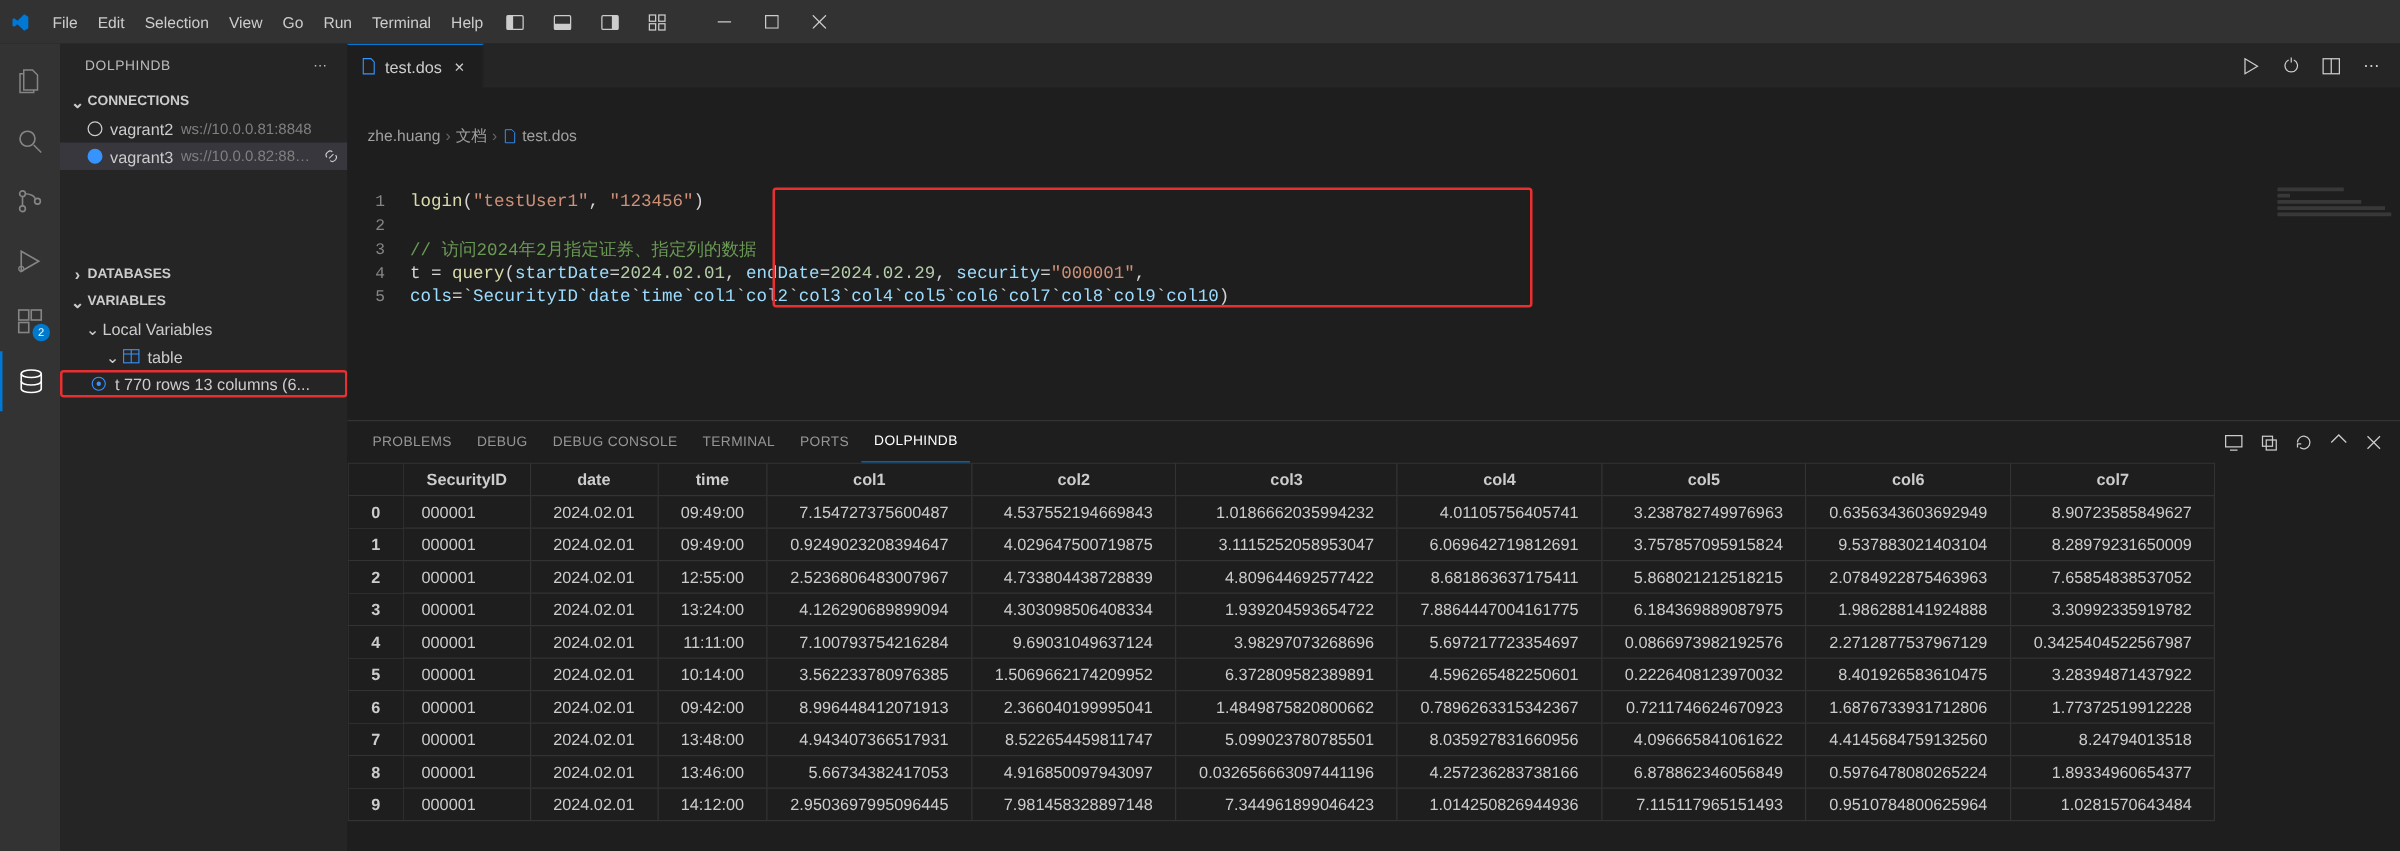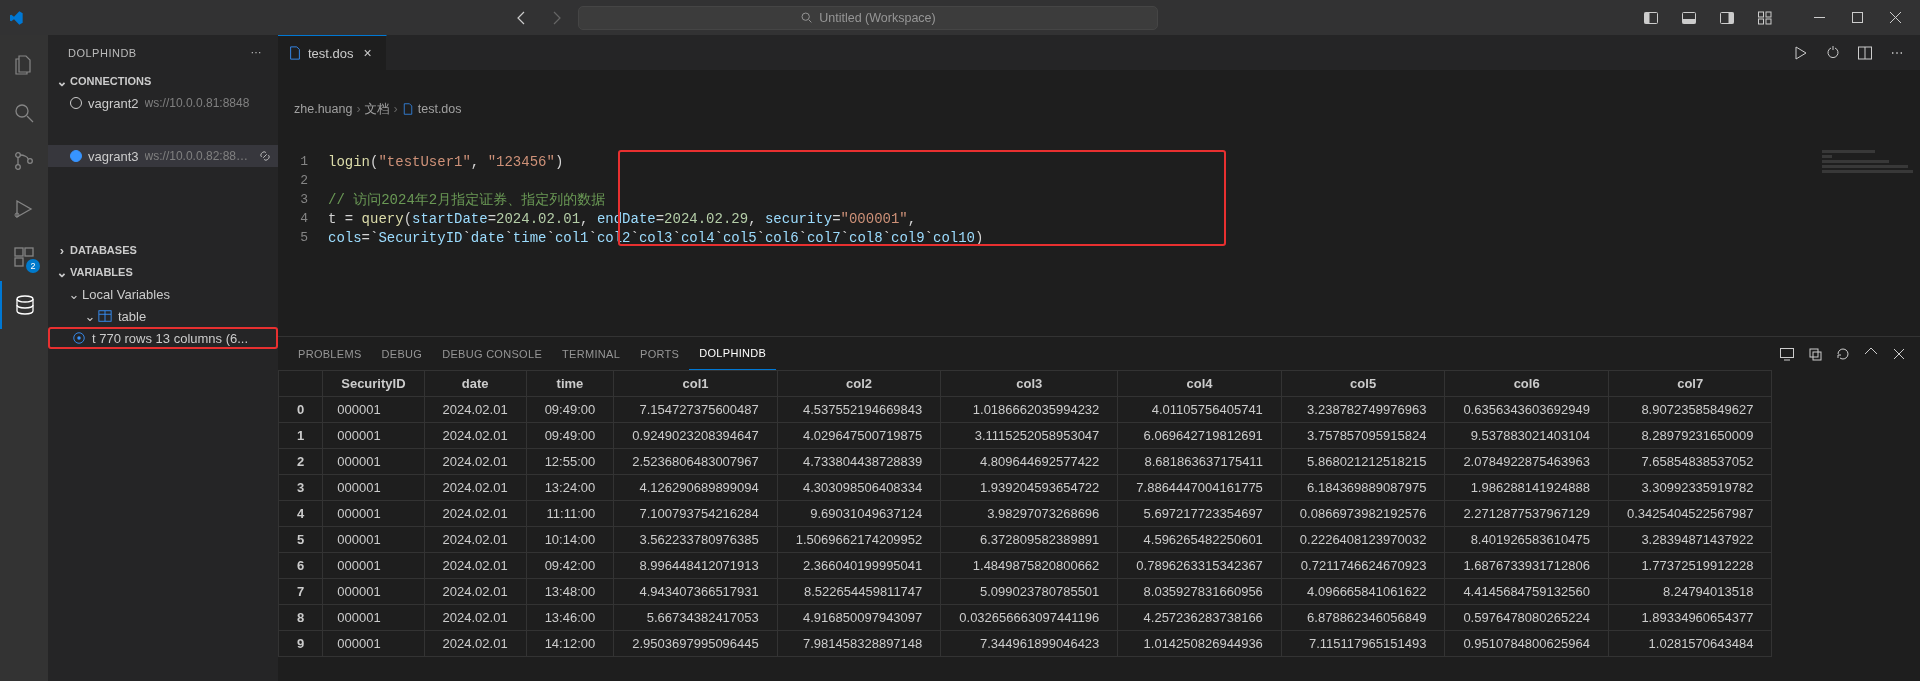--- a/index.html
+++ b/index.html
@@ -144,21 +144,21 @@
   height: 22px;
   display: flex;
   align-items: center;
   padding-left: 22px;
   gap: 6px;
   font-size: 13px;
   cursor: pointer;
   white-space: nowrap;
   overflow: hidden;
 }
-.sidebar .conn-item.selected { background: #37373d; margin-top: 31px; }
+.sidebar .conn-item.selected { background: #37373d; }
 .sidebar .conn-dot {
   width: 12px; height: 12px;
   border: 1.5px solid #cccccc;
   border-radius: 50%;
   flex-shrink: 0;
 }
 .sidebar .conn-dot.filled { background: #3794ff; border-color: #3794ff; }
 .sidebar .conn-name { color: #cccccc; }
 .sidebar .conn-addr { color: #808080; font-size: 12px; overflow: hidden; text-overflow: ellipsis; }
 .sidebar .linkicon { color: #cccccc; flex-shrink: 0; margin-right: 6px; }
@@ -374,39 +374,30 @@
 </style>
 </head>
 <body>
 
 <div class="titlebar">
   <span class="vscode-icon">
     <svg class="icon16" viewBox="0 0 24 24">
         <path fill="#0078d4" d="M17 2l5 3v14l-5 3-8-8-4 3-2-1V8l2-1 4 3 8-8z"></path>
       </svg>
   </span>
-  <div class="center">
-    <span class="navchev">
-      <svg class="icon16" viewBox="0 0 16 16">
-          <path stroke="#cccccc" stroke-width="1.2" fill="none" d="M10 2L4 8l6 6"></path>
-        </svg>
-    </span>
-    <span class="navchev">
-      <svg class="icon16" viewBox="0 0 16 16">
-          <path stroke="#666" stroke-width="1.2" fill="none" d="M6 2l6 6-6 6"></path>
-        </svg>
-    </span>
-    <div class="searchbox">
-      <svg class="icon16" viewBox="0 0 16 16" style="width:13px;height:13px">
-          <circle cx="7" cy="7" r="4.5" stroke="#969696" fill="none" stroke-width="1.2"></circle>
-          <line x1="11" y1="11" x2="14" y2="14" stroke="#969696" stroke-width="1.2"></line>
-        </svg>
-      <span>Untitled (Workspace)</span>
-    </div>
-  </div>
+  <div id="menu-container" style="display:flex;">
+      <div class="menuitem">File</div>
+      <div class="menuitem">Edit</div>
+      <div class="menuitem">Selection</div>
+      <div class="menuitem">View</div>
+      <div class="menuitem">Go</div>
+      <div class="menuitem">Run</div>
+      <div class="menuitem">Terminal</div>
+      <div class="menuitem">Help</div>
+    </div>
   <div class="right">
     <span class="layout-icon">
         <svg class="icon16" viewBox="0 0 16 16">
           <rect x="1.5" y="2.5" width="13" height="11" rx="1" stroke="#ccc" fill="none"></rect>
           <rect x="1.5" y="2.5" width="5" height="11" fill="#ccc"></rect>
         </svg>
       </span>
     <span class="layout-icon">
         <svg class="icon16" viewBox="0 0 16 16">
           <rect x="1.5" y="2.5" width="13" height="11" rx="1" stroke="#ccc" fill="none"></rect>

